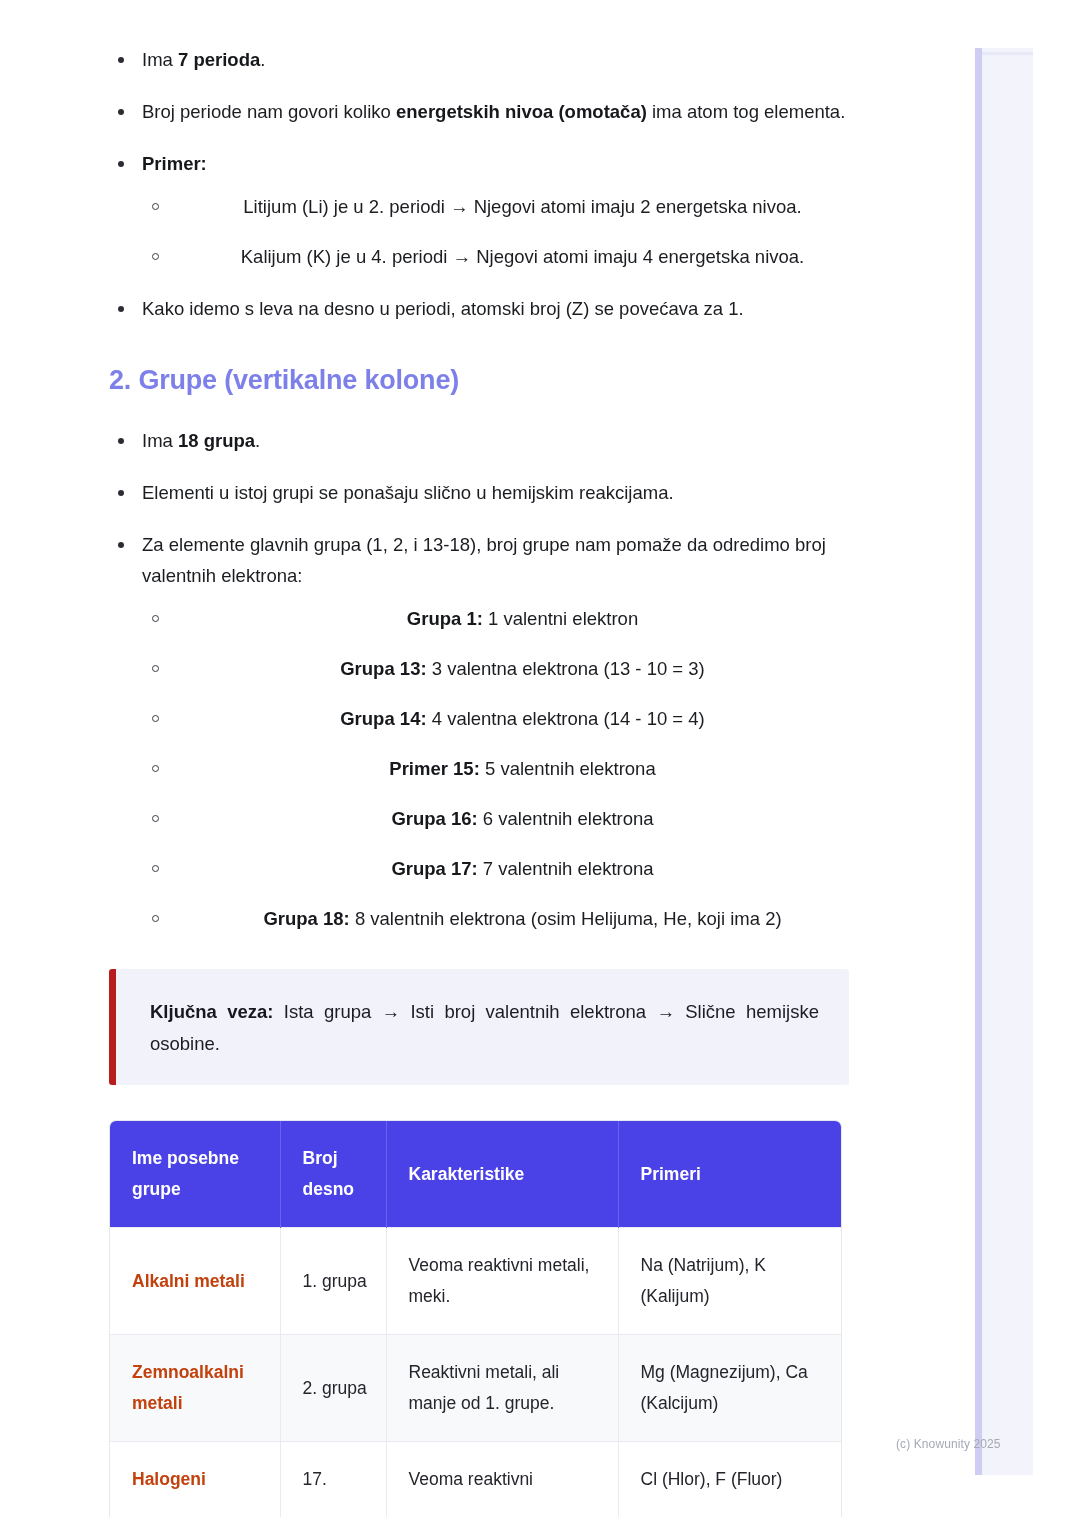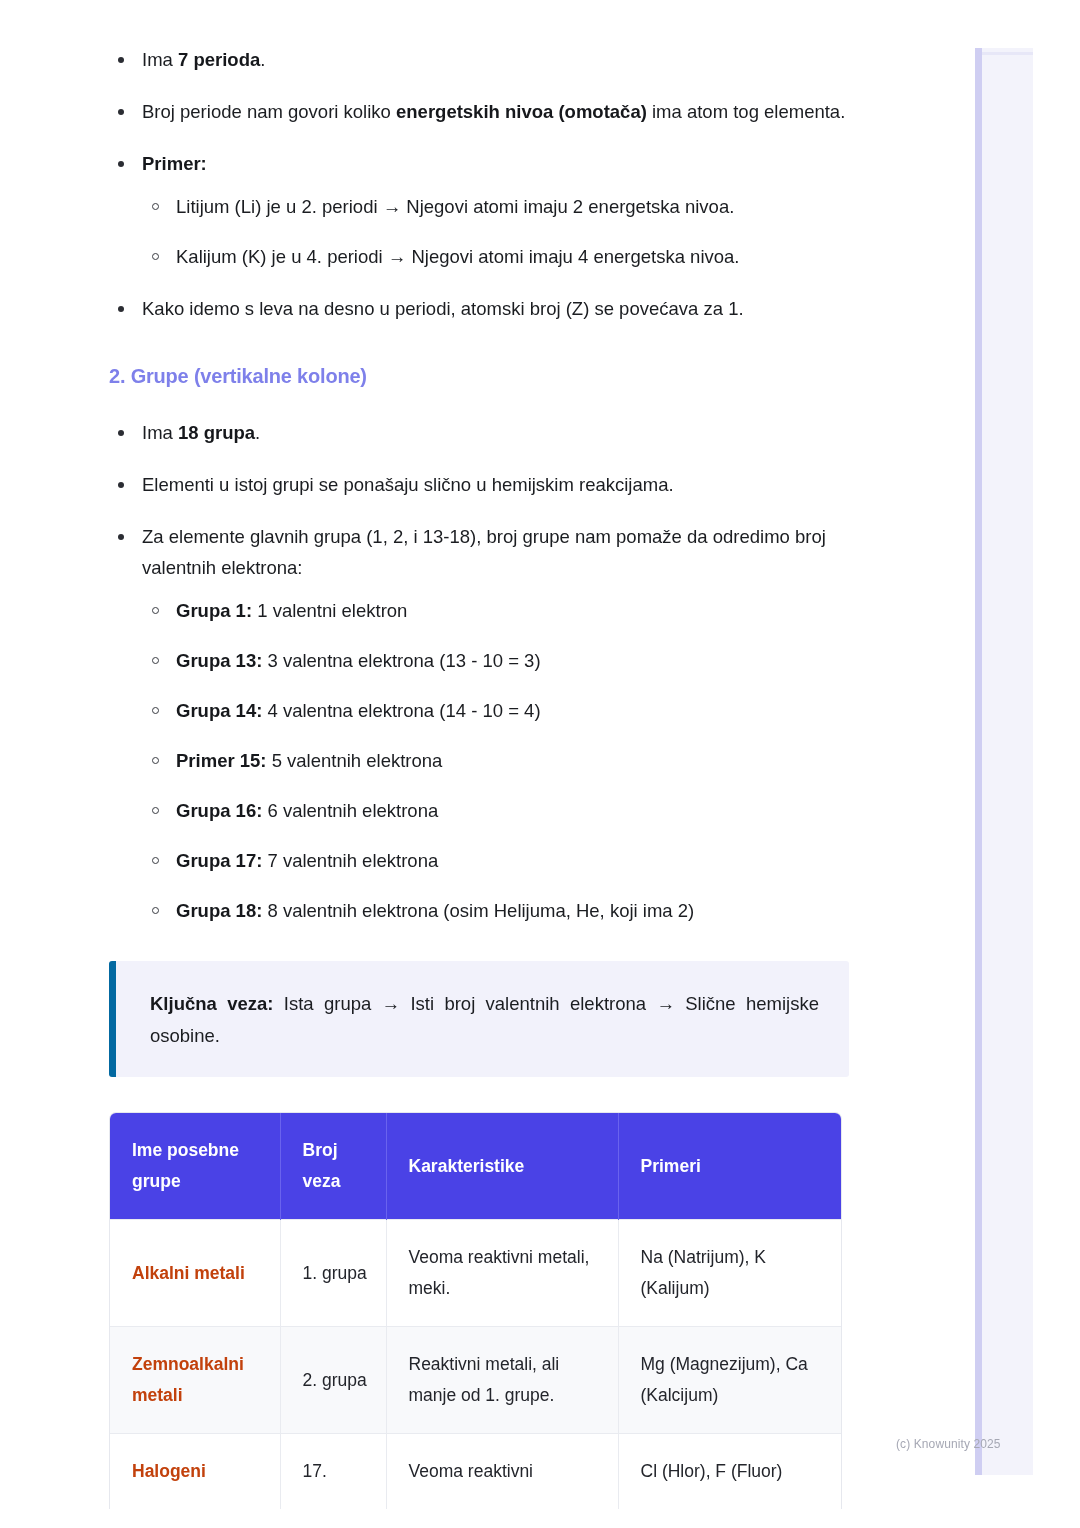--- a/index.html
+++ b/index.html
@@ -82,20 +82,21 @@
     width: 6px;
     height: 6px;
     border-radius: 50%;
     background: #2b2d33;
   }
 
   ul.l2 {
     list-style: none;
     margin: 13px 0 0 0;
     padding: 0;
+    text-align: center;
   }
   ul.l2 > li {
     position: relative;
     padding-left: 34px;
     font-size: 18.5px;
     line-height: 30px;
     margin-bottom: 20px;
     color: #1b1d21;
   }
   ul.l2 > li:last-child { margin-bottom: 0; }
@@ -109,32 +110,32 @@
     border-radius: 50%;
     border: 1.5px solid #3a3c43;
     background: transparent;
     box-sizing: border-box;
   }
 
   b, strong { font-weight: 700; color: #16181c; }
 
   
   .section-heading {
-    font-size: 20px;
+    font-size: 27px;
     font-weight: 700;
     color: #7e80ea;
     letter-spacing: -0.2px;
     margin: 0;
   }
 
   
   .callout {
     position: relative;
     background: #f2f2fb;
-    border-left: 7px solid #0369a1;
+    border-left: 7px solid #b91c1c;
     border-radius: 3px;
     padding: 27px 30px 25px 34px;
     box-sizing: border-box;
     width: 740px;
   }
   .callout p {
     margin: 0;
     font-size: 18.5px;
     line-height: 32px;
     text-align: justify;
@@ -259,21 +260,21 @@
       <table class="groups">
         <colgroup>
             <col class="c1">
             <col class="c2">
             <col class="c3">
             <col class="c4">
           </colgroup>
         <thead>
           <tr>
             <th>Ime posebne grupe</th>
-            <th>Broj veza</th>
+            <th>Broj desno</th>
             <th>Karakteristike</th>
             <th>Primeri</th>
           </tr>
         </thead>
         <tbody>
           <tr>
             <td class="name">Alkalni metali</td>
             <td>1. grupa</td>
             <td>Veoma reaktivni metali, meki.</td>
             <td>Na (Natrijum), K (Kalijum)</td>

